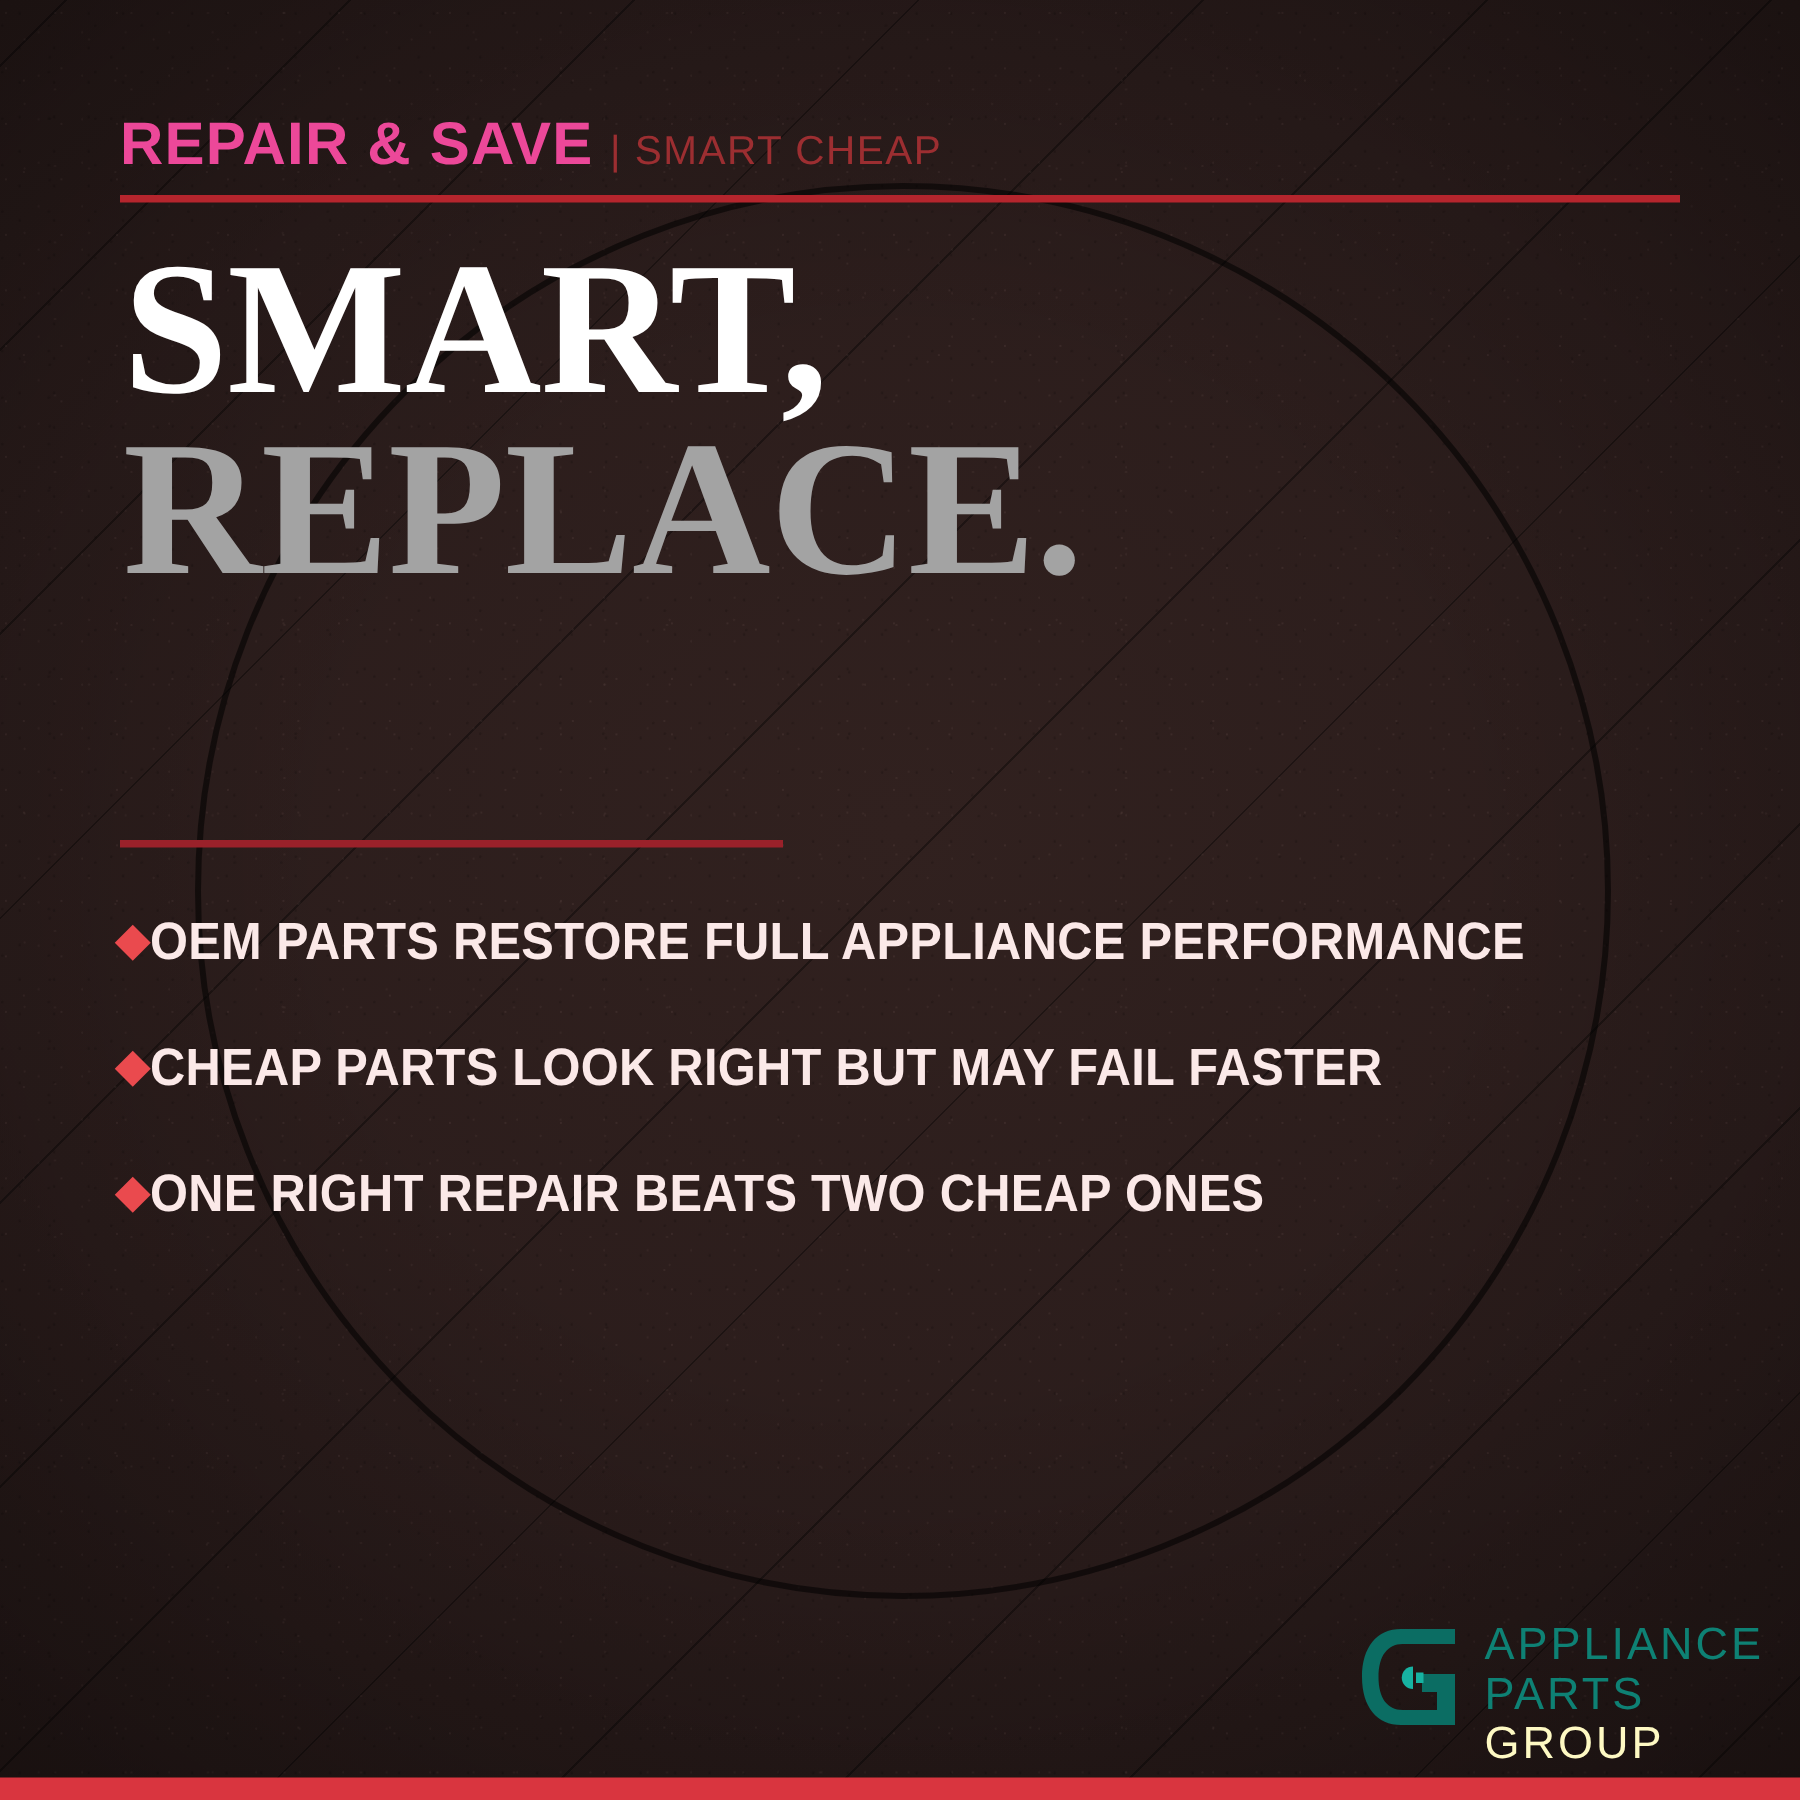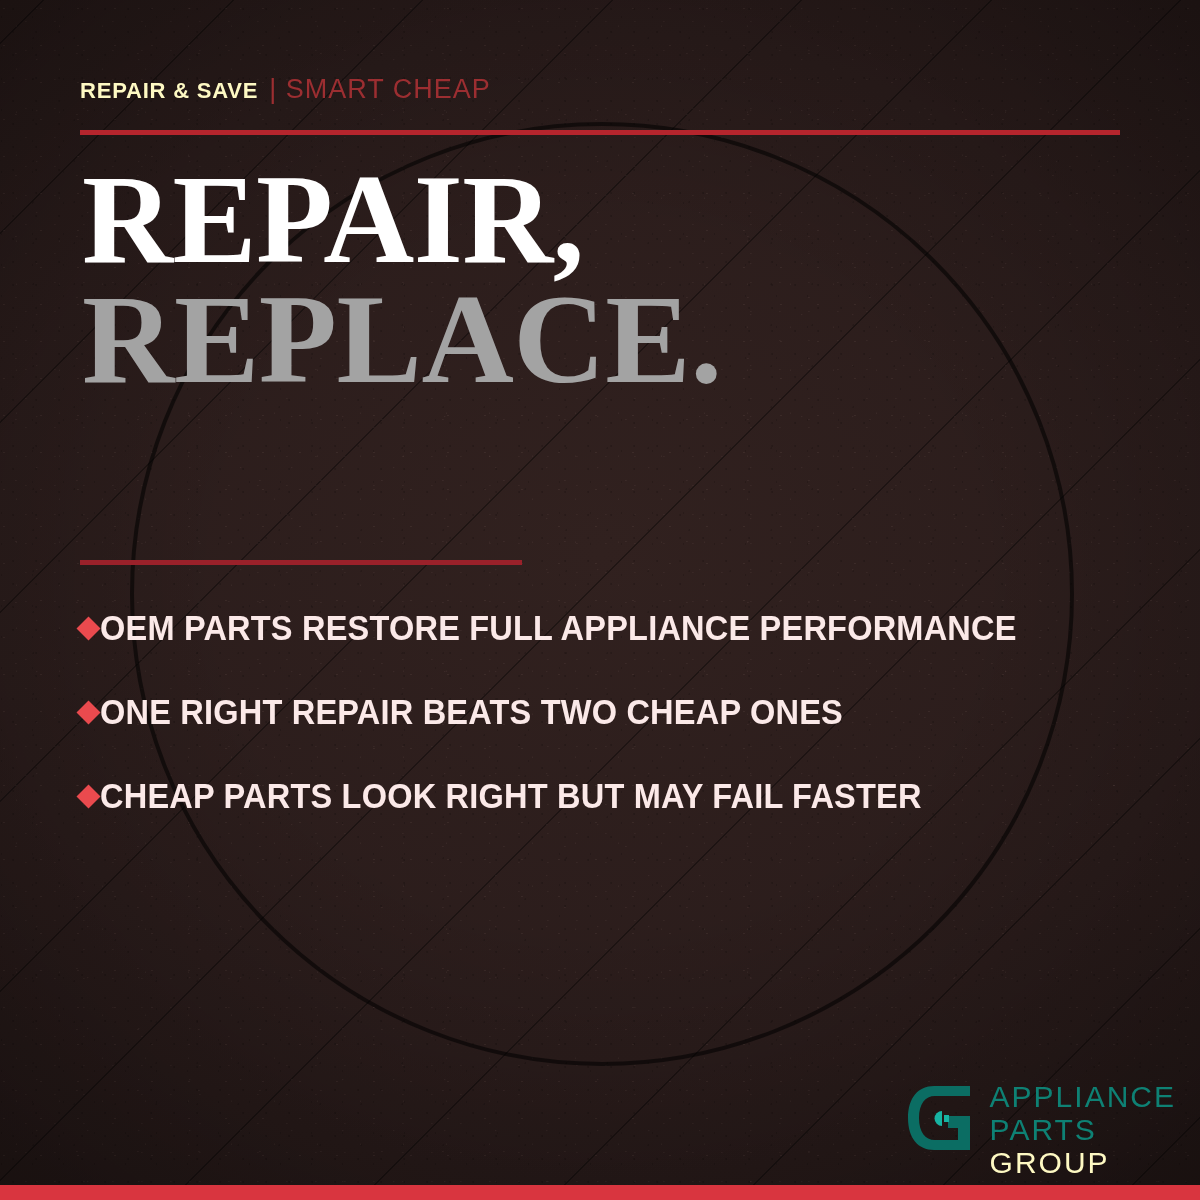--- a/index.html
+++ b/index.html
@@ -83,23 +83,23 @@
     left: 80px;
     top: 74px;
     display: flex;
     align-items: baseline;
     gap: 11px;
     white-space: nowrap;
   }
   .kicker-main {
     font-family: "Liberation Sans", sans-serif;
     font-weight: bold;
-    font-size: 22px;
+    font-size: 40px;
     letter-spacing: 0.8px;
-    color: #fef9c3;
+    color: #ec4899;
   }
   .kicker-sub {
     font-family: "Liberation Sans", sans-serif;
     font-weight: normal;
     font-size: 27px;
     letter-spacing: 1.0px;
     color: #9c2e31;
   }
   .rule-top {
     position: absolute;
@@ -229,41 +229,41 @@
   <div class="content">
 
     <div class="kicker">
       <span class="kicker-main">REPAIR &amp; SAVE</span>
       <span class="kicker-sub">| SMART CHEAP</span>
     </div>
 
     <div class="rule-top"></div>
 
     <div class="headline">
-      <span class="hl-line">REPAIR,</span>
+      <span class="hl-line">SMART,</span>
       <span class="hl-line accent">REPLACE.</span>
     </div>
 
     <div class="rule-mid"></div>
 
     <div class="bullets">
 
       <div class="bullet-row">
         <span class="bullet-diamond"></span>
         <span class="bullet-text">OEM PARTS RESTORE FULL APPLIANCE PERFORMANCE</span>
       </div>
 
       <div class="bullet-row">
         <span class="bullet-diamond"></span>
-        <span class="bullet-text">ONE RIGHT REPAIR BEATS TWO CHEAP ONES</span>
+        <span class="bullet-text">CHEAP PARTS LOOK RIGHT BUT MAY FAIL FASTER</span>
       </div>
 
       <div class="bullet-row">
         <span class="bullet-diamond"></span>
-        <span class="bullet-text">CHEAP PARTS LOOK RIGHT BUT MAY FAIL FASTER</span>
+        <span class="bullet-text">ONE RIGHT REPAIR BEATS TWO CHEAP ONES</span>
       </div>
 
 
     </div>
 
     <div class="logo">
       <span class="logo-mark-wrap">
         <svg class="logo-mark" viewBox="0 0 72 72" xmlns="http://www.w3.org/2000/svg">
           <path d="M66 4 H30 C14 4 4 16 4 36 C4 56 14 68 30 68 H66 V34 H44 V46 H54 V58 H31
                    C21 58 15 50 15 36 C15 22 21 14 31 14 H66 Z" fill="#0b6d63"></path>

